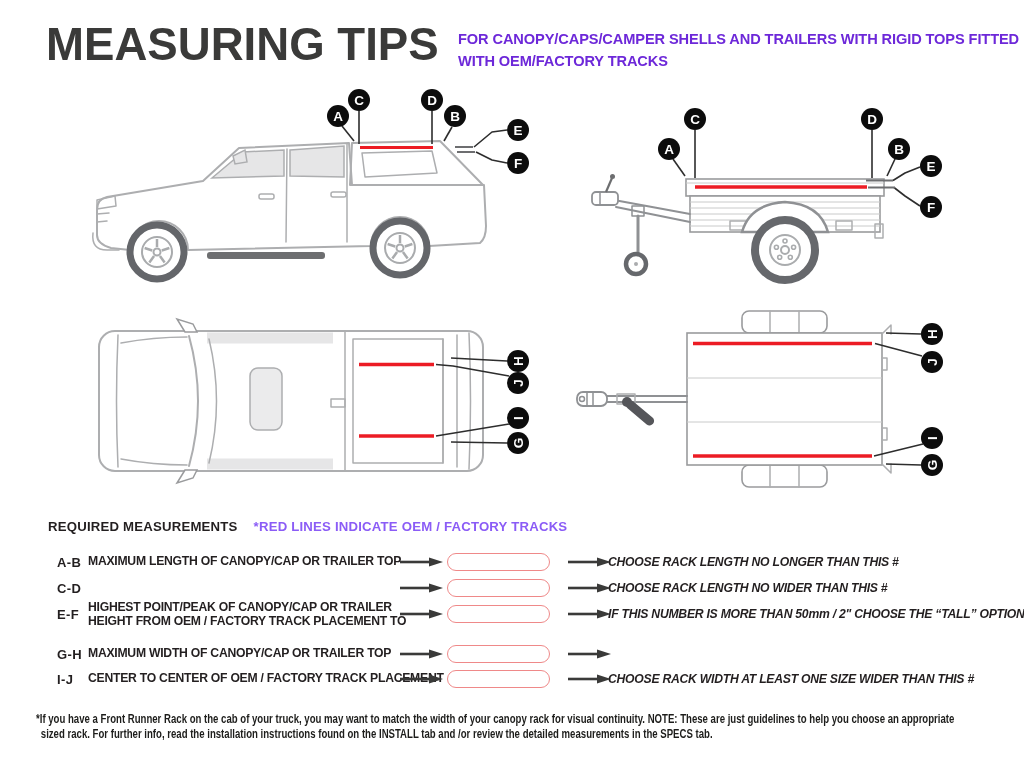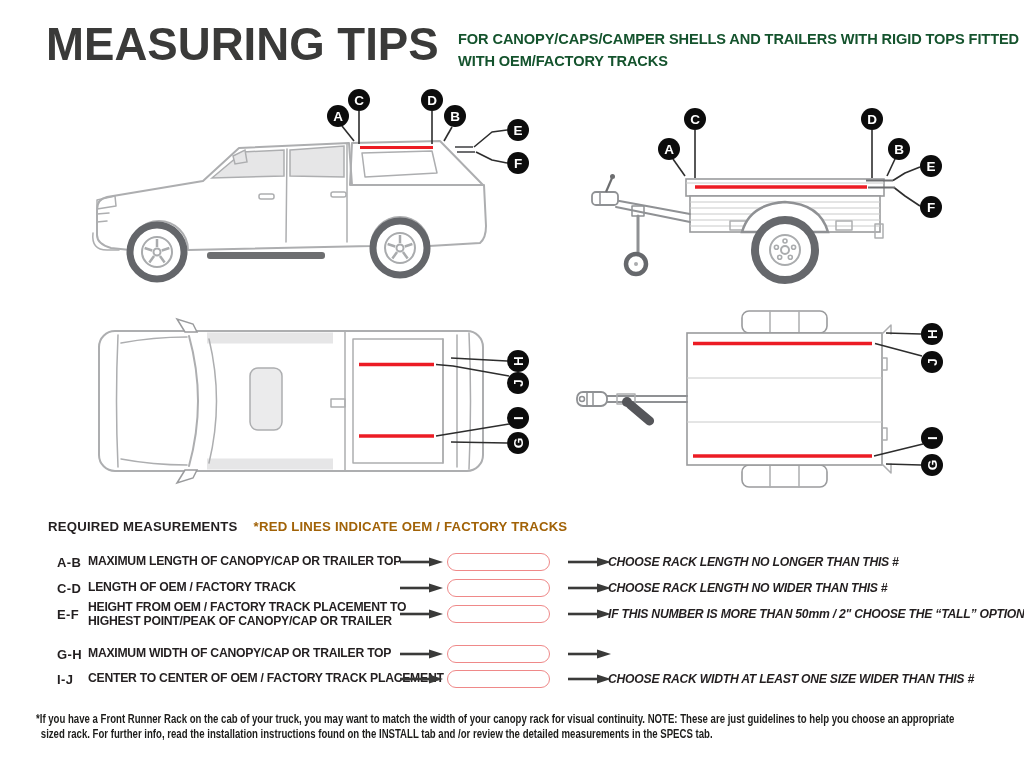--- a/index.html
+++ b/index.html
@@ -8,37 +8,37 @@
     background:#ffffff;color:#231f20;
     font-family:"Liberation Sans","DejaVu Sans",sans-serif;
   }
   .abs{position:absolute;}
   
   .title{
     left:46px;top:16px;font-size:47px;font-weight:bold;color:#3a3a39;
     letter-spacing:0px;white-space:nowrap;transform:scaleX(.97);transform-origin:left top;
   }
   .subtitle{
-    left:458px;top:29px;font-size:14.6px;font-weight:bold;color:#14532d;
+    left:458px;top:29px;font-size:14.6px;font-weight:bold;color:#6d28d9;
     line-height:21.5px;letter-spacing:-.1px;white-space:nowrap;
   }
   
   svg .ln{stroke:#adaeb0;stroke-width:2;fill:none;stroke-linejoin:round;stroke-linecap:round;}
   svg .ln15{stroke:#adaeb0;stroke-width:1.5;fill:none;stroke-linejoin:round;stroke-linecap:round;}
   svg .med{stroke:#8f9194;fill:none;stroke-linejoin:round;stroke-linecap:round;}
   svg .lite{stroke:#c9caca;stroke-width:1;fill:none;}
   svg .winfill{fill:#e6e6e7;stroke:#adaeb0;stroke-width:1.5;}
   svg .redline{stroke:#ec1c24;fill:none;}
   svg .leader{stroke:#2d2d2d;stroke-width:1.6;fill:none;stroke-linejoin:round;}
   svg .tick{stroke:#6d6e70;stroke-width:1.8;fill:none;}
   svg .lblc{fill:#0c0c0c;}
   svg .lblt{fill:#ffffff;font-family:"Liberation Sans",sans-serif;font-size:13.5px;font-weight:bold;text-anchor:middle;}
   
   .legend{left:48px;top:519px;font-size:13.2px;font-weight:bold;letter-spacing:.2px;white-space:nowrap;}
-  .legend .note{color:#a16207;margin-left:16px;}
+  .legend .note{color:#8b5cf6;margin-left:16px;}
   .mrow{left:0;width:869px;}
   .mrow .cell{position:absolute;top:50%;transform:translateY(-50%);}
   .mcode{left:57px;width:34px;font-size:13px;font-weight:bold;letter-spacing:.4px;}
   .mdesc{left:88px;width:314px;font-size:12.2px;font-weight:bold;letter-spacing:-.25px;line-height:13.5px;white-space:nowrap;}
   .arrow-a{left:400px;height:10px;}
   .arrow-b{left:568px;height:10px;}
   .pill{left:447px;width:101px;height:16px;border:1.5px solid #ef8989;border-radius:10px;background:#fff;}
   .mres{left:608px;width:414px;font-size:12.2px;font-weight:bold;letter-spacing:-.25px;line-height:14px;white-space:nowrap;font-style:italic;}
   
   .footnote{
@@ -310,44 +310,40 @@
         <polygon points="29,0.5 43,5 29,9.5" fill="#3a3a39"></polygon>
       </svg>
     <div class="cell mres">
         <div>CHOOSE RACK LENGTH NO LONGER THAN THIS #</div>
         <div></div>
       </div>
   </div>
 
   <div class="abs mrow" style="top:575px;height:26px">
     <div class="cell mcode">C-D</div>
-    <div class="cell mdesc">
-        <div>LENGTH OF OEM / FACTORY TRACK</div>
-        <div></div>
-      </div>
     <svg class="cell arrow-a" width="43" height="10">
         <line x1="0" y1="5" x2="30" y2="5" stroke="#3a3a39" stroke-width="2.6"></line>
         <polygon points="29,0.5 43,5 29,9.5" fill="#3a3a39"></polygon>
       </svg>
     <div class="cell pill"></div>
     <svg class="cell arrow-b" width="43" height="10">
         <line x1="0" y1="5" x2="30" y2="5" stroke="#3a3a39" stroke-width="2.6"></line>
         <polygon points="29,0.5 43,5 29,9.5" fill="#3a3a39"></polygon>
       </svg>
     <div class="cell mres">
         <div>CHOOSE RACK LENGTH NO WIDER THAN THIS #</div>
         <div></div>
       </div>
   </div>
 
   <div class="abs mrow" style="top:599px;height:30px">
     <div class="cell mcode">E-F</div>
     <div class="cell mdesc">
+        <div>HIGHEST POINT/PEAK OF CANOPY/CAP OR TRAILER</div>
         <div>HEIGHT FROM OEM / FACTORY TRACK PLACEMENT TO</div>
-        <div>HIGHEST POINT/PEAK OF CANOPY/CAP OR TRAILER</div>
       </div>
     <svg class="cell arrow-a" width="43" height="10">
         <line x1="0" y1="5" x2="30" y2="5" stroke="#3a3a39" stroke-width="2.6"></line>
         <polygon points="29,0.5 43,5 29,9.5" fill="#3a3a39"></polygon>
       </svg>
     <div class="cell pill"></div>
     <svg class="cell arrow-b" width="43" height="10">
         <line x1="0" y1="5" x2="30" y2="5" stroke="#3a3a39" stroke-width="2.6"></line>
         <polygon points="29,0.5 43,5 29,9.5" fill="#3a3a39"></polygon>
       </svg>

